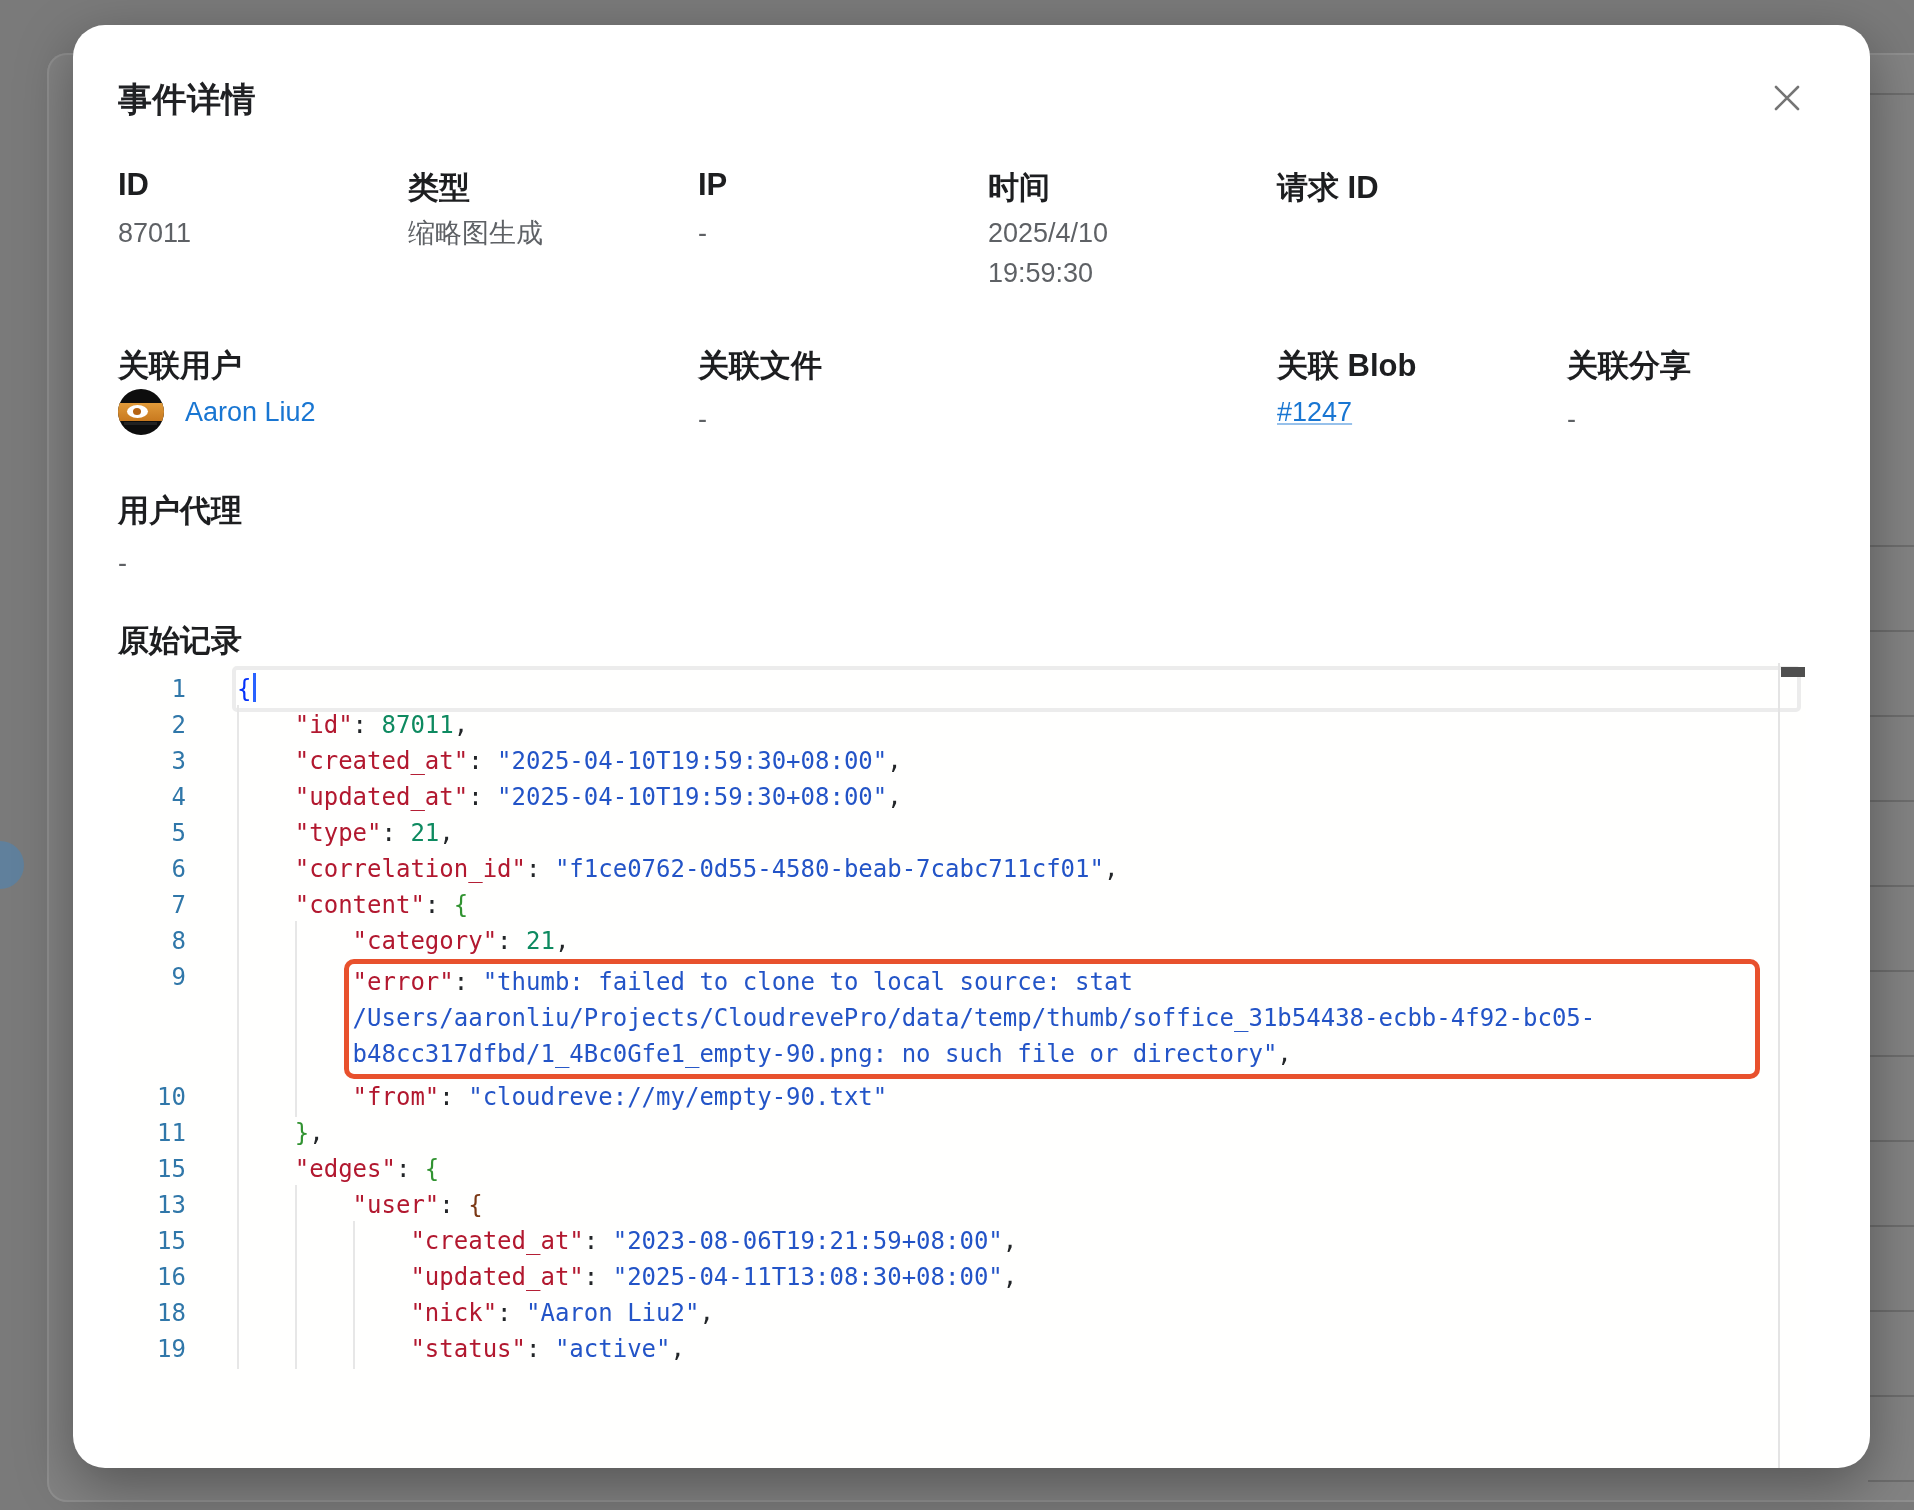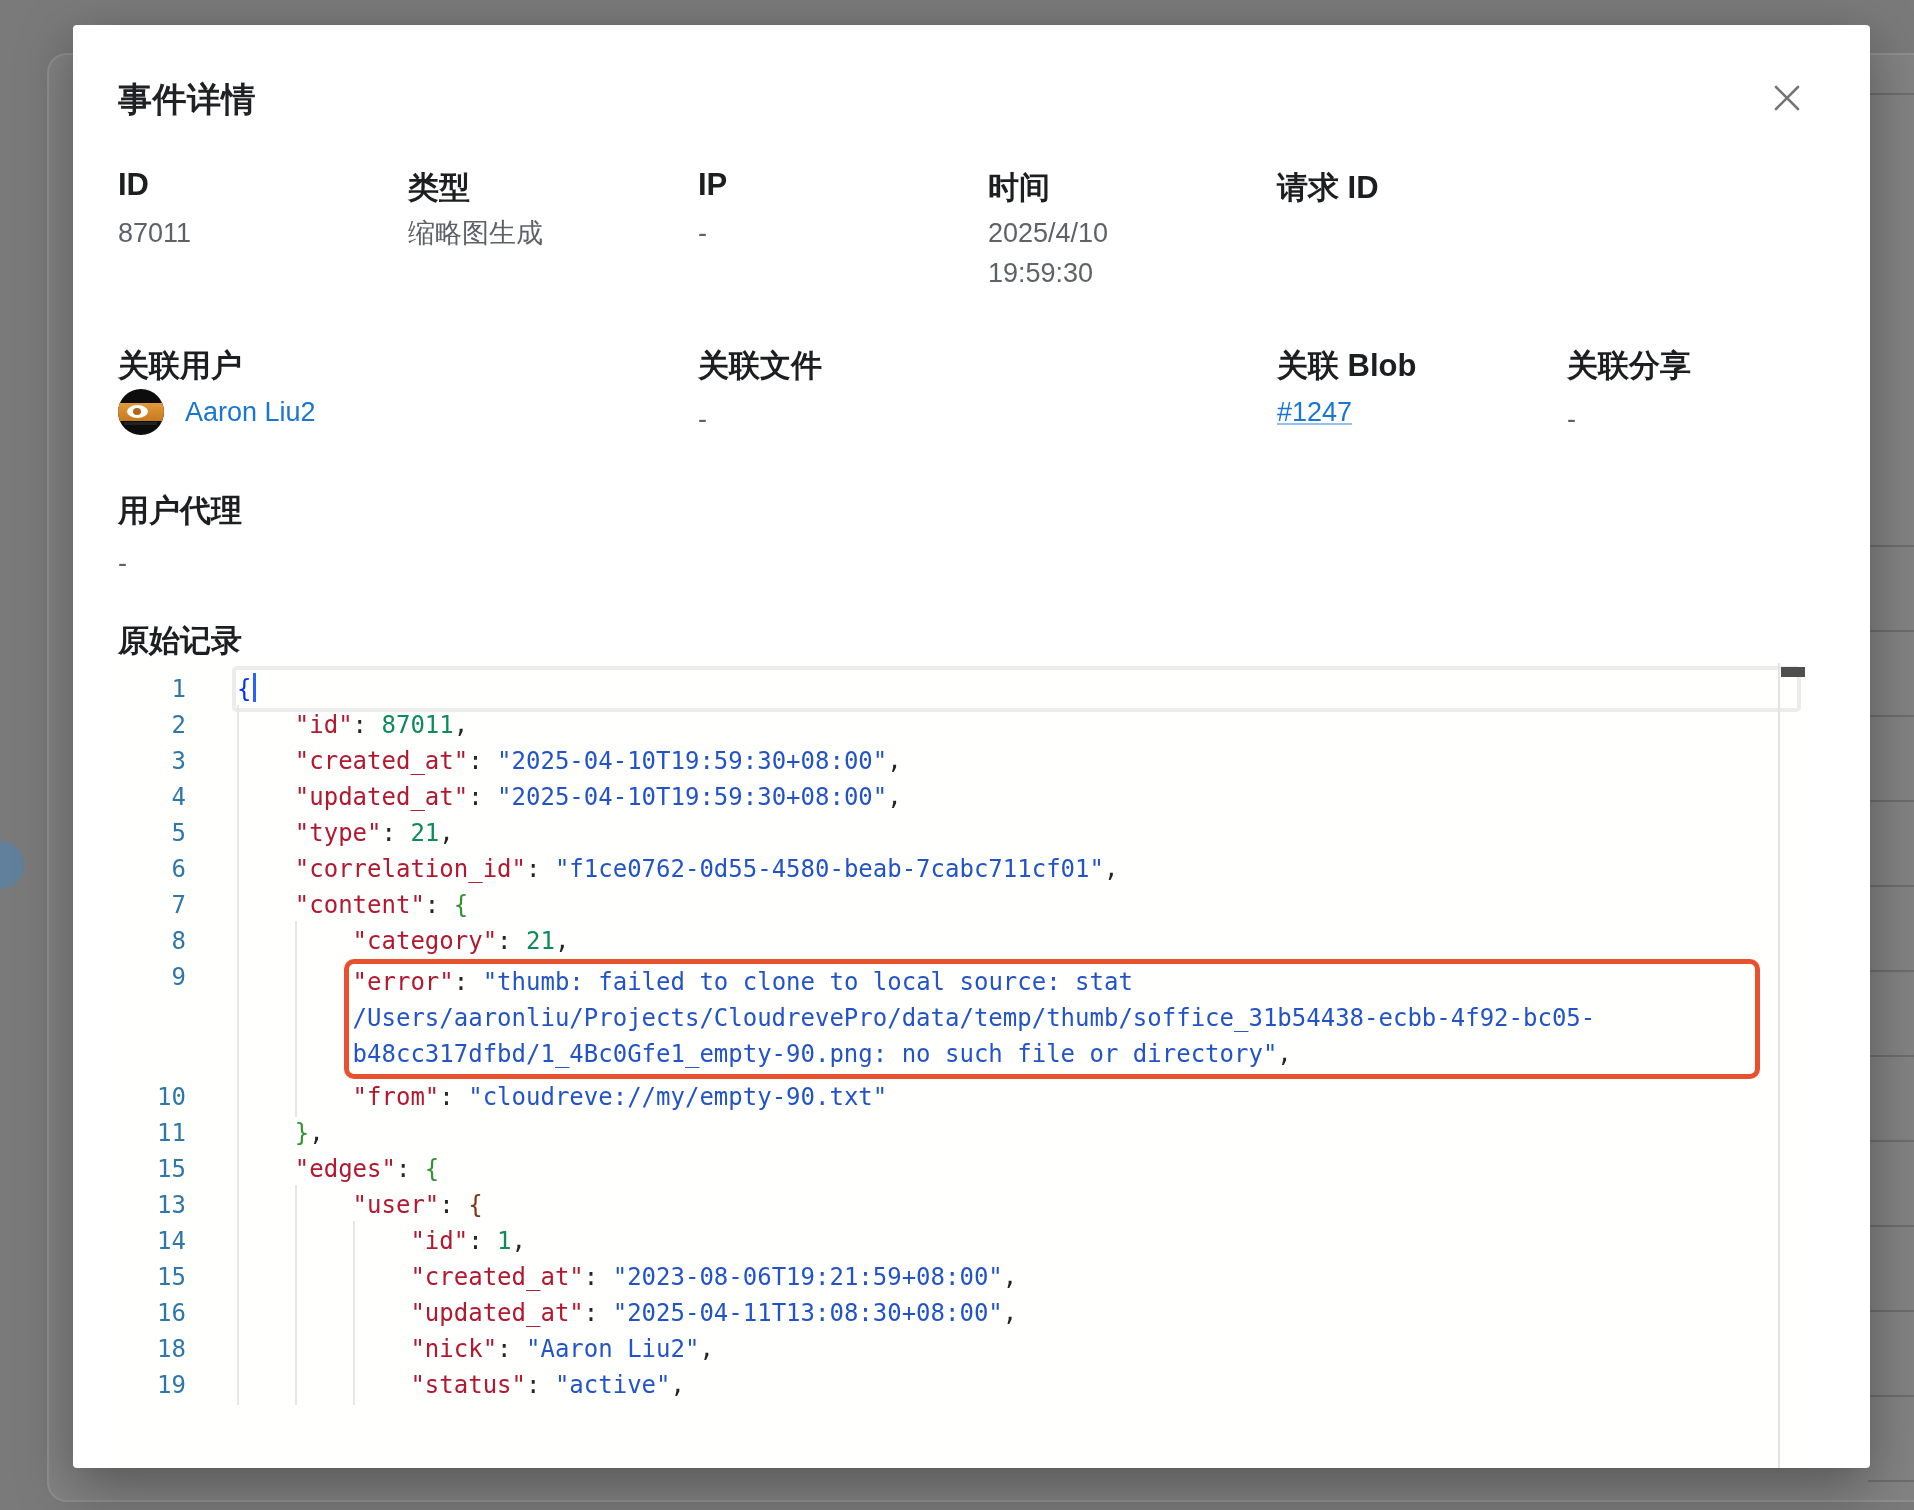--- a/index.html
+++ b/index.html
@@ -12,21 +12,21 @@
   .under-card { position:absolute; left:47px; top:53px; width:1890px; height:1449px;
                 border-radius:20px; background:#838383; box-shadow: inset 0 0 0 2px #8f8f8f; }
   .bg-line { position:absolute; left:1868px; right:0; top:93px; height:2px; background:#6d6d6d; }
   .bg-rows { position:absolute; left:1868px; right:0; top:462px; bottom:0;
              background:repeating-linear-gradient(to bottom, transparent 0 83px, #6d6d6d 83px 85px); }
   .fab-ghost { position:absolute; left:-24px; top:841px; width:48px; height:48px;
                border-radius:50%; background:#60809c; }
 
   
   .modal { position:absolute; left:73px; top:25px; width:1797px; height:1443px;
-           background:#ffffff; border-radius:4px; overflow:hidden;
+           background:#ffffff; border-radius:32px; overflow:hidden;
            box-shadow:0 18px 56px rgba(0,0,0,.35); }
   .title { position:absolute; left:45px; top:52px; font-size:34px; font-weight:600;
            color:#202124; letter-spacing:.5px; }
   .close-btn { position:absolute; left:1692px; top:51px; width:44px; height:44px;
                border:none; background:transparent; cursor:pointer;
                display:flex; align-items:center; justify-content:center; }
 
   .flabel { position:absolute; font-size:31px; font-weight:700; color:#1d1e20; white-space:nowrap; }
   .fvalue { position:absolute; font-size:27px; font-weight:400; color:#5e6165; line-height:40px; }
   .link   { color:var(--link,#1976d2); text-decoration:none; font-size:27px; }
@@ -178,24 +178,20 @@
         </div>
         <div class="line">
           <div class="ln">15</div>
           <div class="c"><i class="g" style="left: calc(0ch + 24px);"></i>    <span class="tk-k">"edges"</span><span class="tk-p">: </span><span class="tk-b2">{</span></div>
         </div>
         <div class="line">
           <div class="ln">13</div>
           <div class="c"><i class="g" style="left: calc(0ch + 24px);"></i><i class="g" style="left: calc(4ch + 24px);"></i>        <span class="tk-k">"user"</span><span class="tk-p">: </span><span class="tk-b3">{</span></div>
         </div>
         <div class="line">
-          <div class="ln">14</div>
-          <div class="c"><i class="g" style="left: calc(0ch + 24px);"></i><i class="g" style="left: calc(4ch + 24px);"></i><i class="g" style="left: calc(8ch + 24px);"></i>            <span class="tk-k">"id"</span><span class="tk-p">: </span><span class="tk-n">1</span><span class="tk-p">,</span></div>
-        </div>
-        <div class="line">
           <div class="ln">15</div>
           <div class="c"><i class="g" style="left: calc(0ch + 24px);"></i><i class="g" style="left: calc(4ch + 24px);"></i><i class="g" style="left: calc(8ch + 24px);"></i>            <span class="tk-k">"created_at"</span><span class="tk-p">: </span><span class="tk-s">"2023-08-06T19:21:59+08:00"</span><span class="tk-p">,</span></div>
         </div>
         <div class="line">
           <div class="ln">16</div>
           <div class="c"><i class="g" style="left: calc(0ch + 24px);"></i><i class="g" style="left: calc(4ch + 24px);"></i><i class="g" style="left: calc(8ch + 24px);"></i>            <span class="tk-k">"updated_at"</span><span class="tk-p">: </span><span class="tk-s">"2025-04-11T13:08:30+08:00"</span><span class="tk-p">,</span></div>
         </div>
         <div class="line">
           <div class="ln">18</div>
           <div class="c"><i class="g" style="left: calc(0ch + 24px);"></i><i class="g" style="left: calc(4ch + 24px);"></i><i class="g" style="left: calc(8ch + 24px);"></i>            <span class="tk-k">"nick"</span><span class="tk-p">: </span><span class="tk-s">"Aaron Liu2"</span><span class="tk-p">,</span></div>

